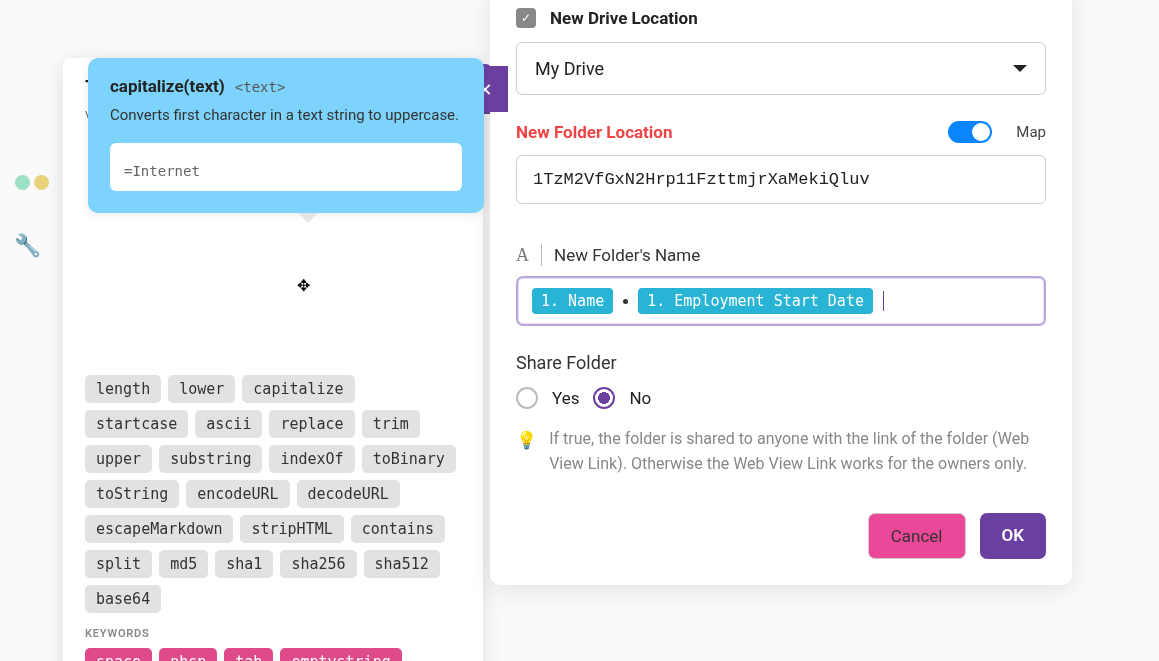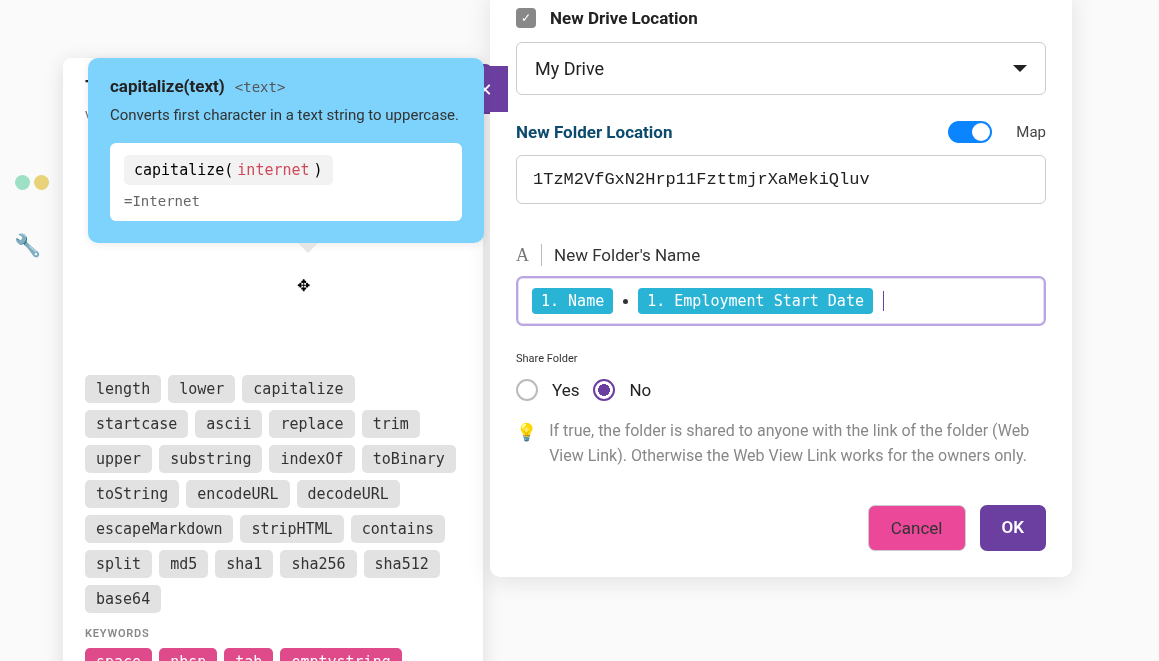--- a/index.html
+++ b/index.html
@@ -42,37 +42,37 @@
 .close-btn { position: absolute; left: -28px; top: 76px; width: 46px; height: 46px; background: #6b3fa0; color: #fff; border-radius: 8px 0 0 8px; display: flex; align-items: center; justify-content: center; font-size: 18px; cursor: pointer; }
 
 .row-head { display: flex; align-items: center; gap: 14px; margin-bottom: 14px; }
 .checkbox-sq { width: 20px; height: 20px; background: #888; border-radius: 4px; display: flex; align-items: center; justify-content: center; color: #fff; font-size: 12px; }
 .sec-title { font-size: 17px; font-weight: 700; color: #222; }
 
 .select-box { width: 100%; border: 1.5px solid #ccc; border-radius: 6px; padding: 15px 18px; font-size: 18px; color: #222; display: flex; justify-content: space-between; align-items: center; margin-bottom: 26px; cursor:pointer; }
 .select-box .caret { border: 7px solid transparent; border-top-color: #222; margin-top: 6px; }
 
 .label-row { display: flex; justify-content: space-between; align-items: center; margin-bottom: 12px; }
-.field-label { font-size: 17px; font-weight: 700; color: #0c4a6e; }
+.field-label { font-size: 17px; font-weight: 700; color: #ef4444; }
 .map-toggle { display: flex; align-items: center; gap: 24px; font-size: 15px; color: #444; }
 .toggle { width: 44px; height: 22px; background: #0a84ff; border-radius: 11px; position: relative; cursor:pointer; }
 .toggle::after { content: ''; position: absolute; right: 2px; top: 2px; width: 18px; height: 18px; background: #fff; border-radius: 50%; }
 
 .text-input { width: 100%; border: 1.5px solid #ccc; border-radius: 6px; padding: 14px 16px; font-size: 17px; color: #222; font-family: Liberation Mono, monospace; margin-bottom: 40px; }
 
 .name-label-row { display: flex; align-items: center; gap: 12px; margin-bottom: 10px; font-size: 17px; color: #333; }
 .name-label-row .A { font-family: serif; font-size: 18px; color: #777; font-weight:400; }
 .name-label-row .divider { width: 1px; height: 22px; background: #bbb; }
 
 .pill-input { width: 100%; border: 2px solid #b9a5e0; border-radius: 7px; padding: 10px 14px; display: flex; align-items: center; gap: 10px; margin-bottom: 26px; box-shadow: inset 0 0 0 1px #e7def5; cursor:text; }
 .pill { background: #29b4d6; color: #fff; font-family: ui-monospace, monospace; font-size: 15px; padding: 4px 9px; border-radius: 4px; white-space: nowrap; }
 .pill-sep { width: 5px; height: 5px; background: #333; border-radius: 50%; }
 .caret-blink { width: 1px; height: 20px; background: #6b3fa0; }
 
-.share-label { font-size: 11px; color: #333; margin-bottom: 14px; }
+.share-label { font-size: 18px; color: #333; margin-bottom: 14px; }
 .radio-row { display: flex; align-items: center; gap: 14px; margin-bottom: 18px; }
 .radio { width: 22px; height: 22px; border: 2px solid #bbb; border-radius: 50%; cursor:pointer; }
 .radio.checked { border-color: #6b3fa0; background: radial-gradient(circle, #6b3fa0 0 45%, #fff 46% 100%); }
 .radio-label { font-size: 17px; color: #222; }
 
 .hint { display: flex; gap: 12px; color: #888; font-size: 16px; line-height: 1.55; margin-bottom: 36px; }
 .bulb { color: #e6c048; font-size: 17px; flex-shrink:0; }
 
 .btn-row { display: flex; justify-content: flex-end; gap: 14px; }
 .btn { padding: 12px 22px; border-radius: 7px; font-size: 17px; cursor: pointer; }
@@ -90,25 +90,20 @@
 
 <div class="purple-bar"></div>
 
 <div class="tooltip-pop">
   <div>
     <span class="fn-title">capitalize(text)</span>
     <span class="fn-arg">&lt;text&gt;</span>
   </div>
   <div class="fn-desc">Converts first character in a text string to uppercase.</div>
   <div class="fn-example">
-    <div class="fn-call">
-      <span>capitalize(</span>
-      <span class="param">internet</span>
-      <span>)</span>
-    </div>
     <div class="fn-result">=Internet</div>
   </div>
 </div>
 
 <div class="left-panel">
   <div class="left-inner">
     <div class="left-t">T</div>
     <div class="left-v">V</div>
   </div>
   <div class="tag-section">

